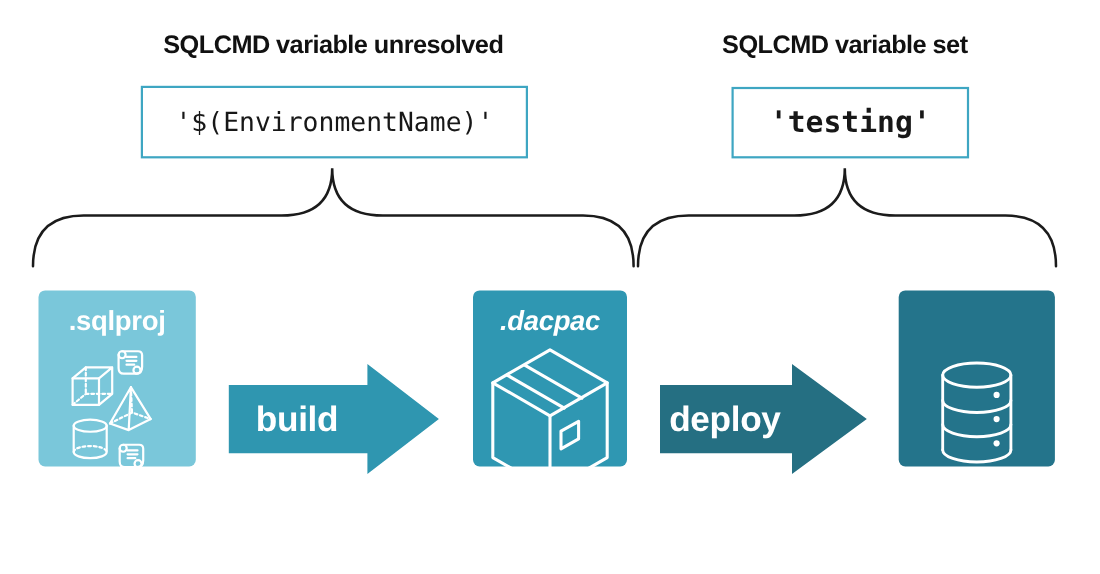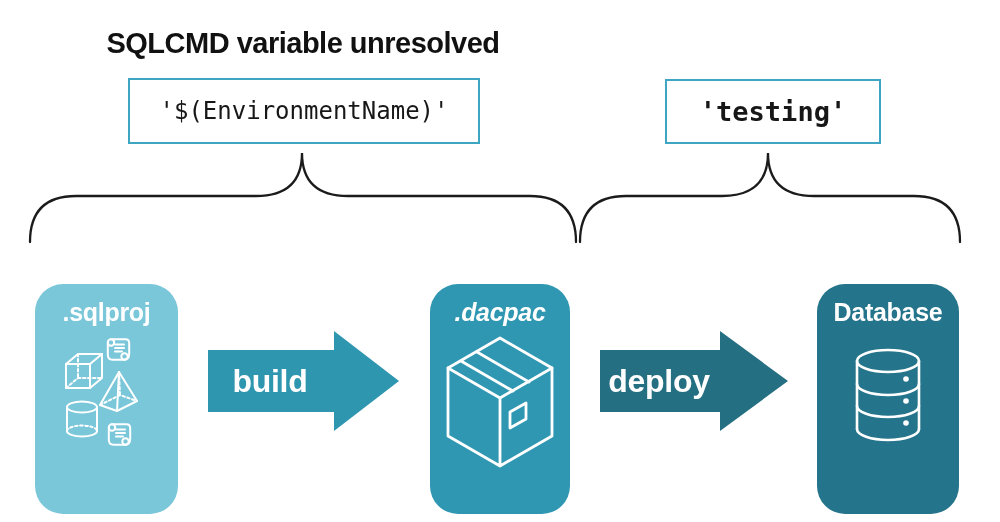--- a/index.html
+++ b/index.html
@@ -1,33 +1,33 @@
 <!DOCTYPE html>
 <html style="--sqlproj-fill: #7AC7DA; --dacpac-fill: #2F97B2; --database-fill: #24748B; --build-arrow-fill: #2F96B0; --deploy-arrow-fill: #256F82; --code-box-border: #3EA6C2; --brace-stroke: #1B1B1B; --text: #111111;"><head>
 <meta charset="utf-8">
 <style>
   html,body{margin:0;padding:0;background:#fff;}
   .canvas{position:relative;width:1000px;height:522px;background:#ffffff;overflow:hidden;
           font-family:"Liberation Sans",sans-serif;}
 
   .heading{position:absolute;top:27px;transform:translateX(-50%);white-space:nowrap;
-           font-size:29px;font-weight:700;letter-spacing:-0.5px;color:var(--text,#111111);}
+           font-size:23px;font-weight:700;letter-spacing:-0.5px;color:var(--text,#111111);}
   #heading-unresolved{left:303px;}
   #heading-set{left:768px;}
 
   .codebox{position:absolute;display:flex;align-items:center;justify-content:center;
            background:#fff;border:2px solid var(--code-box-border,#3EA6C2);
            font-family:"DejaVu Sans Mono",monospace;color:#171717;white-space:pre;}
   #codebox-unresolved{left:128px;top:78px;width:348px;height:62px;font-size:24px;}
   #codebox-set{left:665px;top:79px;width:212px;height:61px;font-size:27px;font-weight:bold;}
 
   .braces{position:absolute;left:0;top:0;}
   .braces path{fill:none;stroke:var(--brace-stroke,#1B1B1B);stroke-width:2.3;stroke-linecap:round;}
 
-  .node{position:absolute;top:284px;height:230px;border-radius:28px;color:#ffffff;}
+  .node{position:absolute;top:264px;height:160px;border-radius:6px;color:#ffffff;}
   #node-sqlproj{left:35px;width:143px;background:var(--sqlproj-fill,#7AC7DA);}
   #node-dacpac{left:430px;width:140px;background:var(--dacpac-fill,#2F97B2);font-style:italic;}
   #node-database{left:817px;width:142px;background:var(--database-fill,#24748B);}
   .node-title{text-align:center;margin-top:14px;font-size:25px;font-weight:700;letter-spacing:-0.3px;}
 
   .node-icon{position:absolute;}
   #sql-objects-icon{left:14px;top:40px;}
   #package-icon{left:10px;top:48px;}
   #database-icon{left:31px;top:64px;}
   .node-icon *{stroke:#ffffff;fill:none;stroke-linecap:round;stroke-linejoin:round;}
@@ -43,20 +43,21 @@
                color:#fff;font-size:32px;font-weight:700;letter-spacing:-0.3px;}
   #build-label{left:206px;top:350px;width:128px;height:62px;}
   #deploy-label{left:598px;top:350px;width:122px;height:62px;}
 </style>
 </head>
 <body>
 
 <div class="canvas">
 
   <div class="heading" id="heading-unresolved">SQLCMD variable unresolved</div>
+  <div class="heading" id="heading-set">SQLCMD variable set</div>
 
   <div class="codebox" id="codebox-unresolved">
     <span>'$(EnvironmentName)'</span>
   </div>
   <div class="codebox" id="codebox-set">
     <span>'testing'</span>
   </div>
 
   <svg class="braces" width="1000" height="522" viewBox="0 0 1000 522">
     <path d="M30,242 Q30,196 76,196 L256,196 Q302,196 302,153 Q302,196 348,196 L530,196 Q576,196 576,242"></path>
@@ -114,21 +115,20 @@
       </g>
     </svg>
   </div>
 
   <svg class="arrow-svg" id="arrow-deploy" width="192" height="104" viewBox="0 0 192 104">
     <polygon points="2,21 122,21 122,2 190,52 122,102 122,83 2,83"></polygon>
   </svg>
   <div class="arrow-label" id="deploy-label">deploy</div>
 
   <div class="node" id="node-database">
-    <div class="node-title">Database</div>
     <svg class="node-icon" id="database-icon" width="80" height="96" viewBox="0 0 80 96">
       <g stroke-width="2.6">
         <ellipse cx="40" cy="13" rx="31" ry="11"></ellipse>
         <path d="M9,13 V81 M71,13 V81"></path>
         <path d="M9,81 A31,11 0 0 0 71,81"></path>
         <path d="M9,36 A31,11 0 0 0 71,36"></path>
         <path d="M9,58 A31,11 0 0 0 71,58"></path>
       </g>
       <circle class="dot" cx="58" cy="31" r="2.8"></circle>
       <circle class="dot" cx="58" cy="53" r="2.8"></circle>

